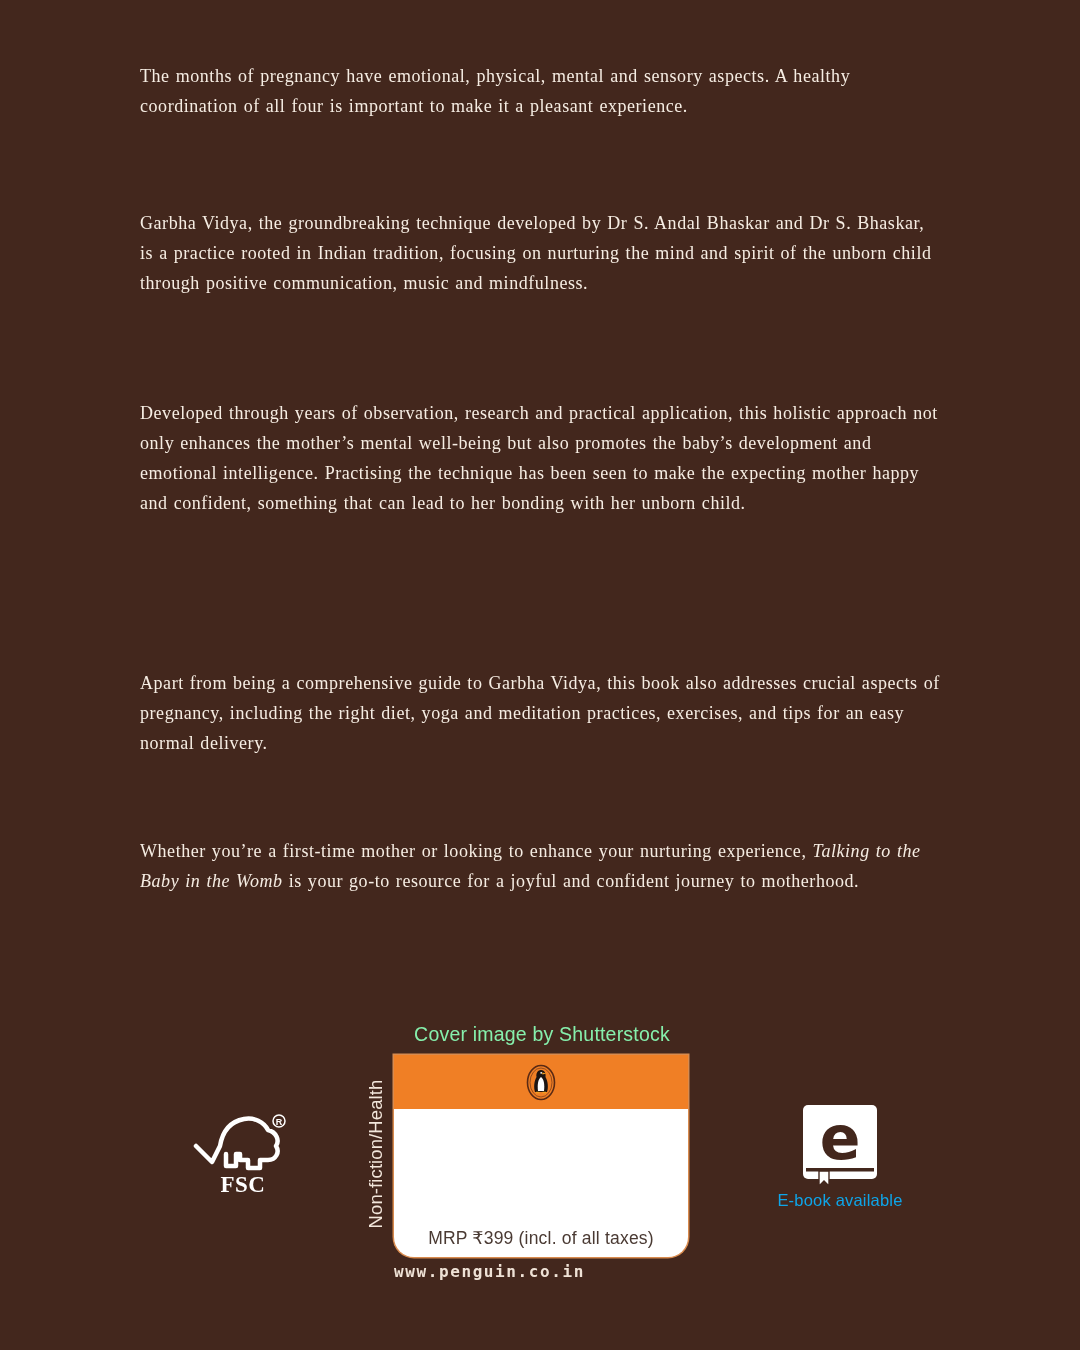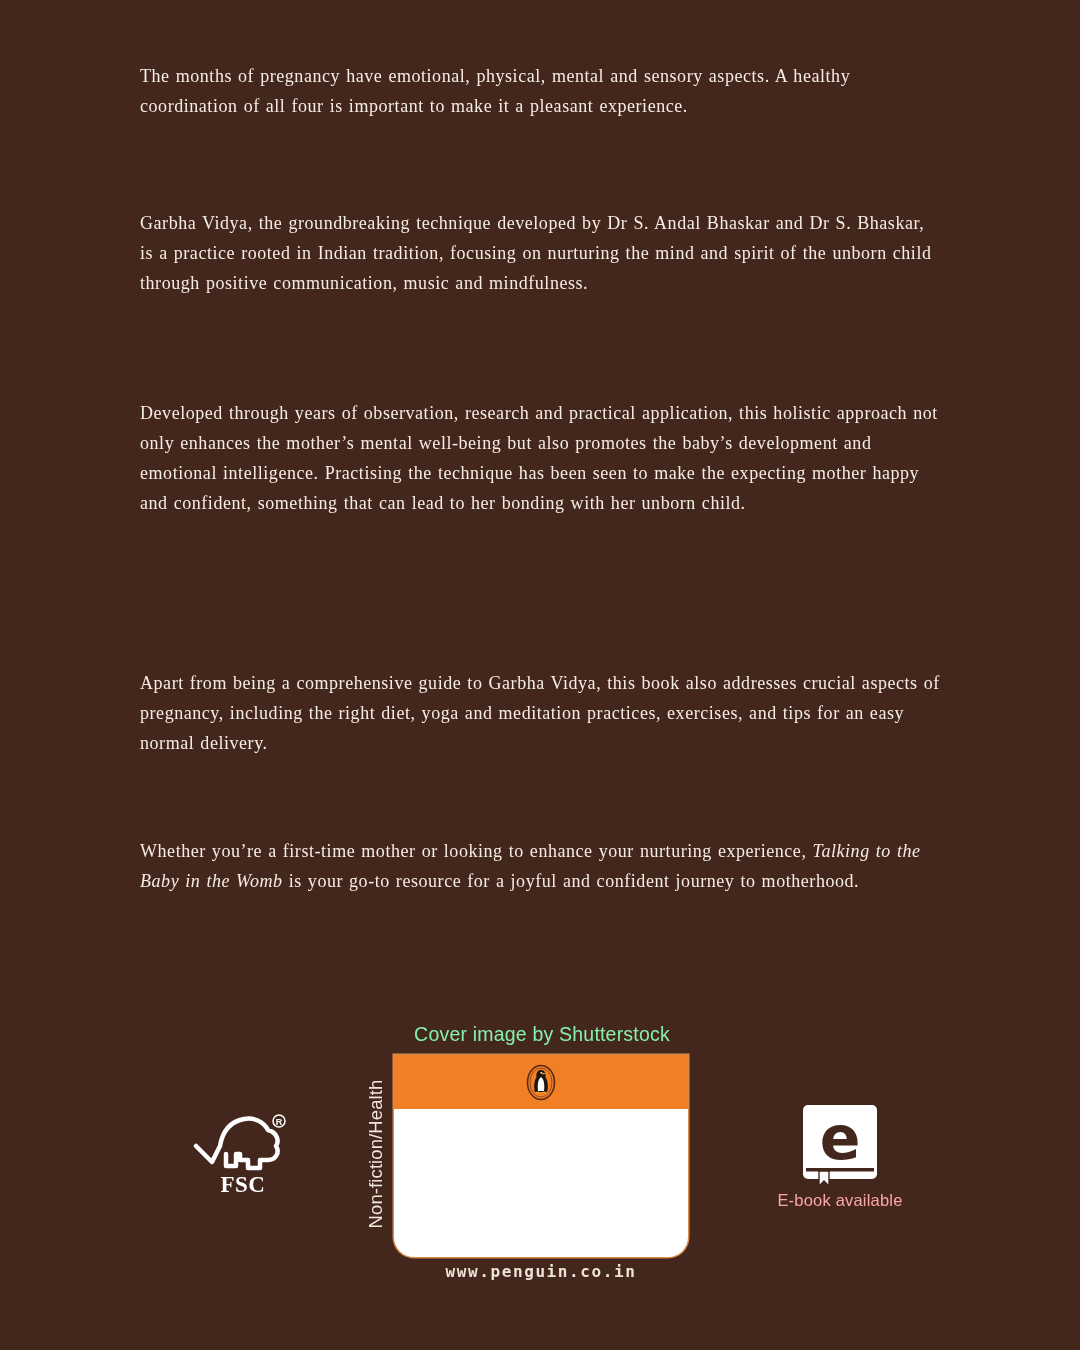--- a/index.html
+++ b/index.html
@@ -95,21 +95,21 @@
       font-size: 17.5px;
       color: #4a3a33;
       letter-spacing: 0.2px;
     }
 
     .site-url {
       position: absolute;
       top: 1262px;
       left: 394px;
       width: 294px;
-      text-align: center;
+      text-align: left;
       font-family: "DejaVu Sans Mono", "Liberation Mono", monospace;
       font-weight: bold;
       font-size: 16px;
       letter-spacing: 1.6px;
       color: #efe2d6;
     }
 
     .fsc {
       position: absolute;
       left: 192px;
@@ -144,21 +144,21 @@
       top: 0;
     }
     .ebook-label {
       position: absolute;
       left: 0;
       top: 87px;
       width: 140px;
       text-align: center;
       font-family: "Liberation Sans", "DejaVu Sans", sans-serif;
       font-size: 16.5px;
-      color: #fca5a5;
+      color: #0ea5e9;
       letter-spacing: 0.2px;
     }
   </style>
 </head>
 <body>
 
 <div class="blurb" id="p1">
   <p>The months of pregnancy have emotional, physical, mental and sensory aspects. A healthy coordination of all four is important to make it a pleasant experience.</p>
 </div>
 <div class="blurb" id="p2">
@@ -183,20 +183,21 @@
     <svg class="penguin-logo" viewBox="0 0 30 37">
       <ellipse cx="15" cy="18.5" rx="13.5" ry="17" fill="#f07f25" stroke="#5a2a14" stroke-width="1.6"></ellipse>
       <ellipse cx="15" cy="18.5" rx="11" ry="14.5" fill="none" stroke="#5a2a14" stroke-width="0.6"></ellipse>
       <path d="M15 6 C11 6 10 10 10.5 13 C8 17 7.5 24 9 28 L21 28 C22.5 24 22 17 19.5 13 C20 10 19 6 15 6 Z" fill="#1d1512"></path>
       <path d="M15 13 C12 15 11.2 21 12 27 L18 27 C18.8 21 18 15 15 13 Z" fill="#ffffff"></path>
       <path d="M16 8.5 L20.5 9.5 L16.5 10.5 Z" fill="#f0a020"></path>
       <circle cx="15.2" cy="8.8" r="0.9" fill="#ffffff"></circle>
       <path d="M10 28.5 L13.5 28.5 M16.5 28.5 L20 28.5" stroke="#f0a020" stroke-width="1.5"></path>
     </svg>
   </div>
+  <div class="price-text">MRP ₹399 (incl. of all taxes)</div>
 </div>
 
 <div class="site-url">www.penguin.co.in</div>
 
 <div class="fsc">
   <svg width="100" height="64" viewBox="0 0 100 64">
     <path d="M4 36 L20 52 L28 36 C30 24 36 12 52 9 C62 7 72 12 76 20 C84 22 88 30 84 36 C88 42 84 50 76 50 L68 50 L68 58 L56 58 L56 50 L48 50 L48 44 L44 44 L44 56 L34 56 L34 44" fill="none" stroke="#ffffff" stroke-width="4.5" stroke-linejoin="round" stroke-linecap="round"></path>
     <circle cx="87" cy="11" r="6" fill="none" stroke="#ffffff" stroke-width="1.5"></circle>
     <text x="87" y="14.5" text-anchor="middle" font-family="Liberation Sans, sans-serif" font-size="9" font-weight="bold" fill="#ffffff">R</text>
   </svg>

